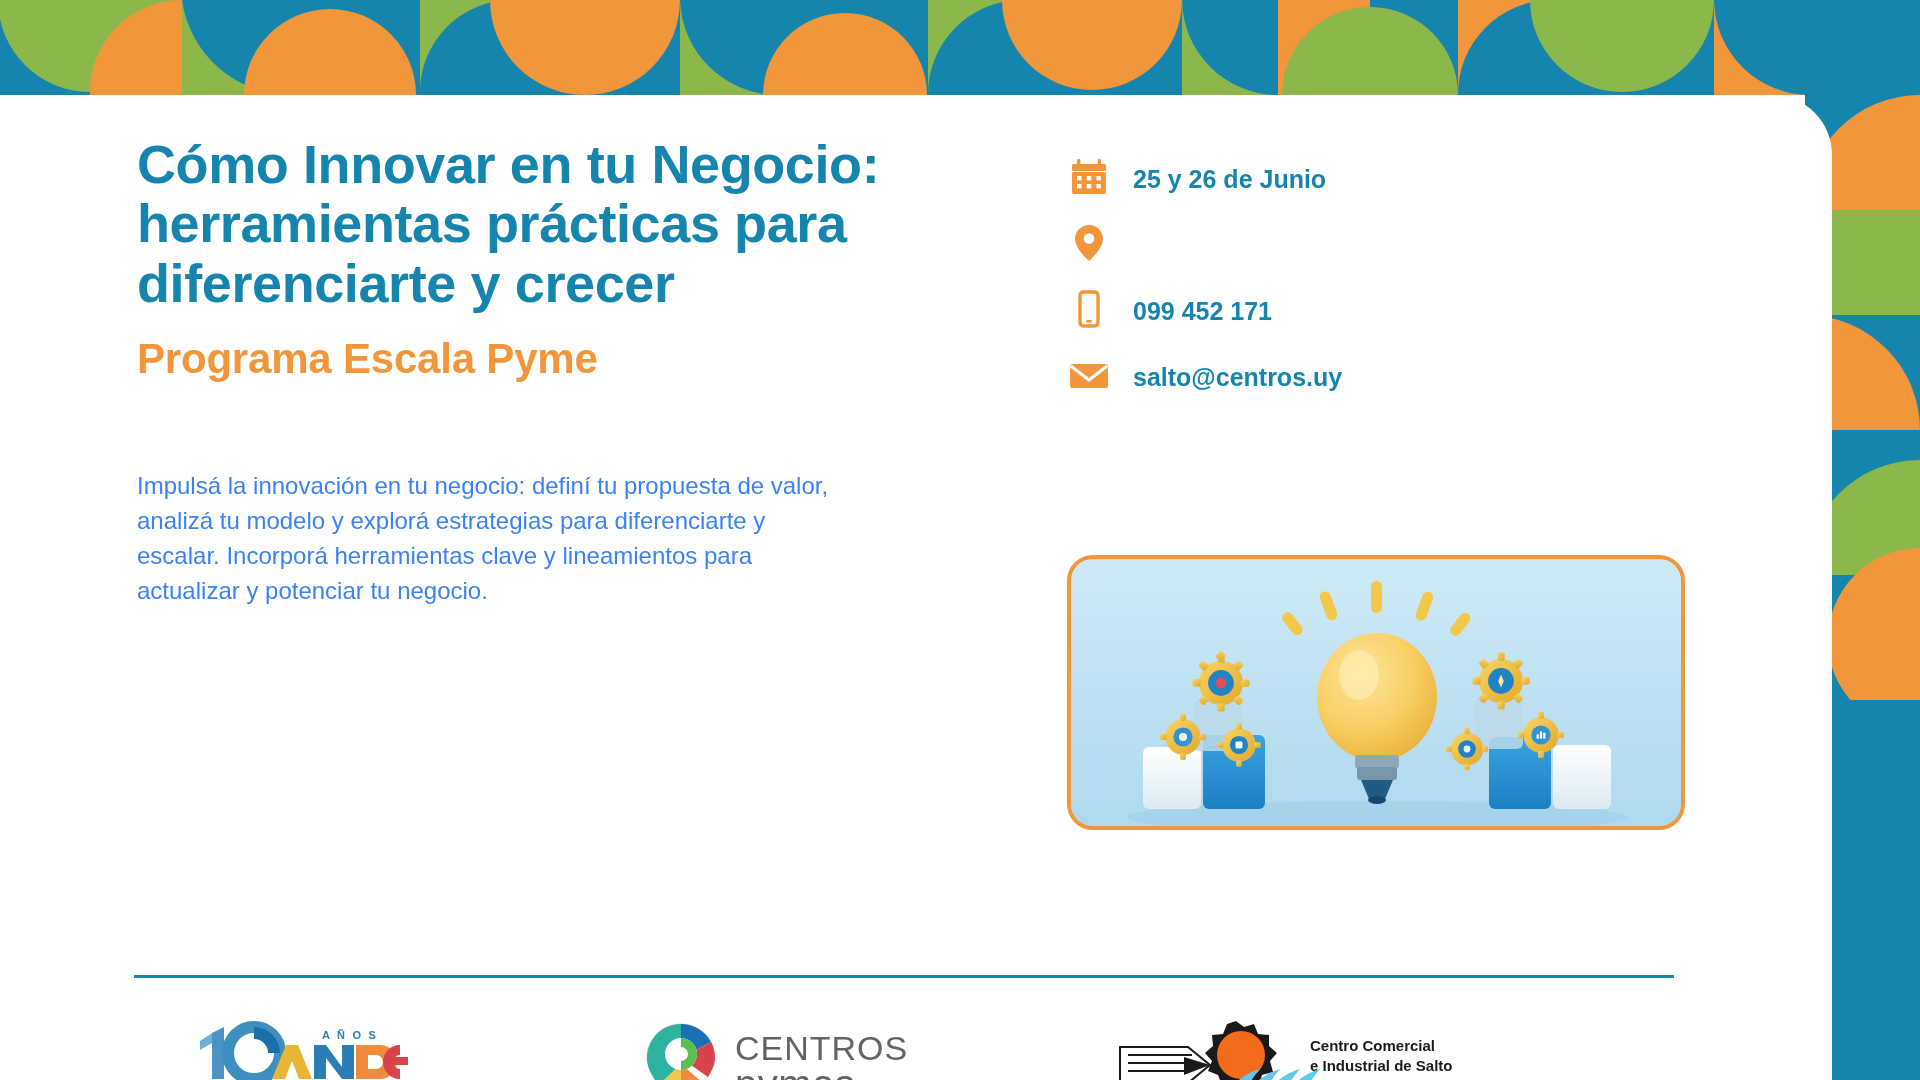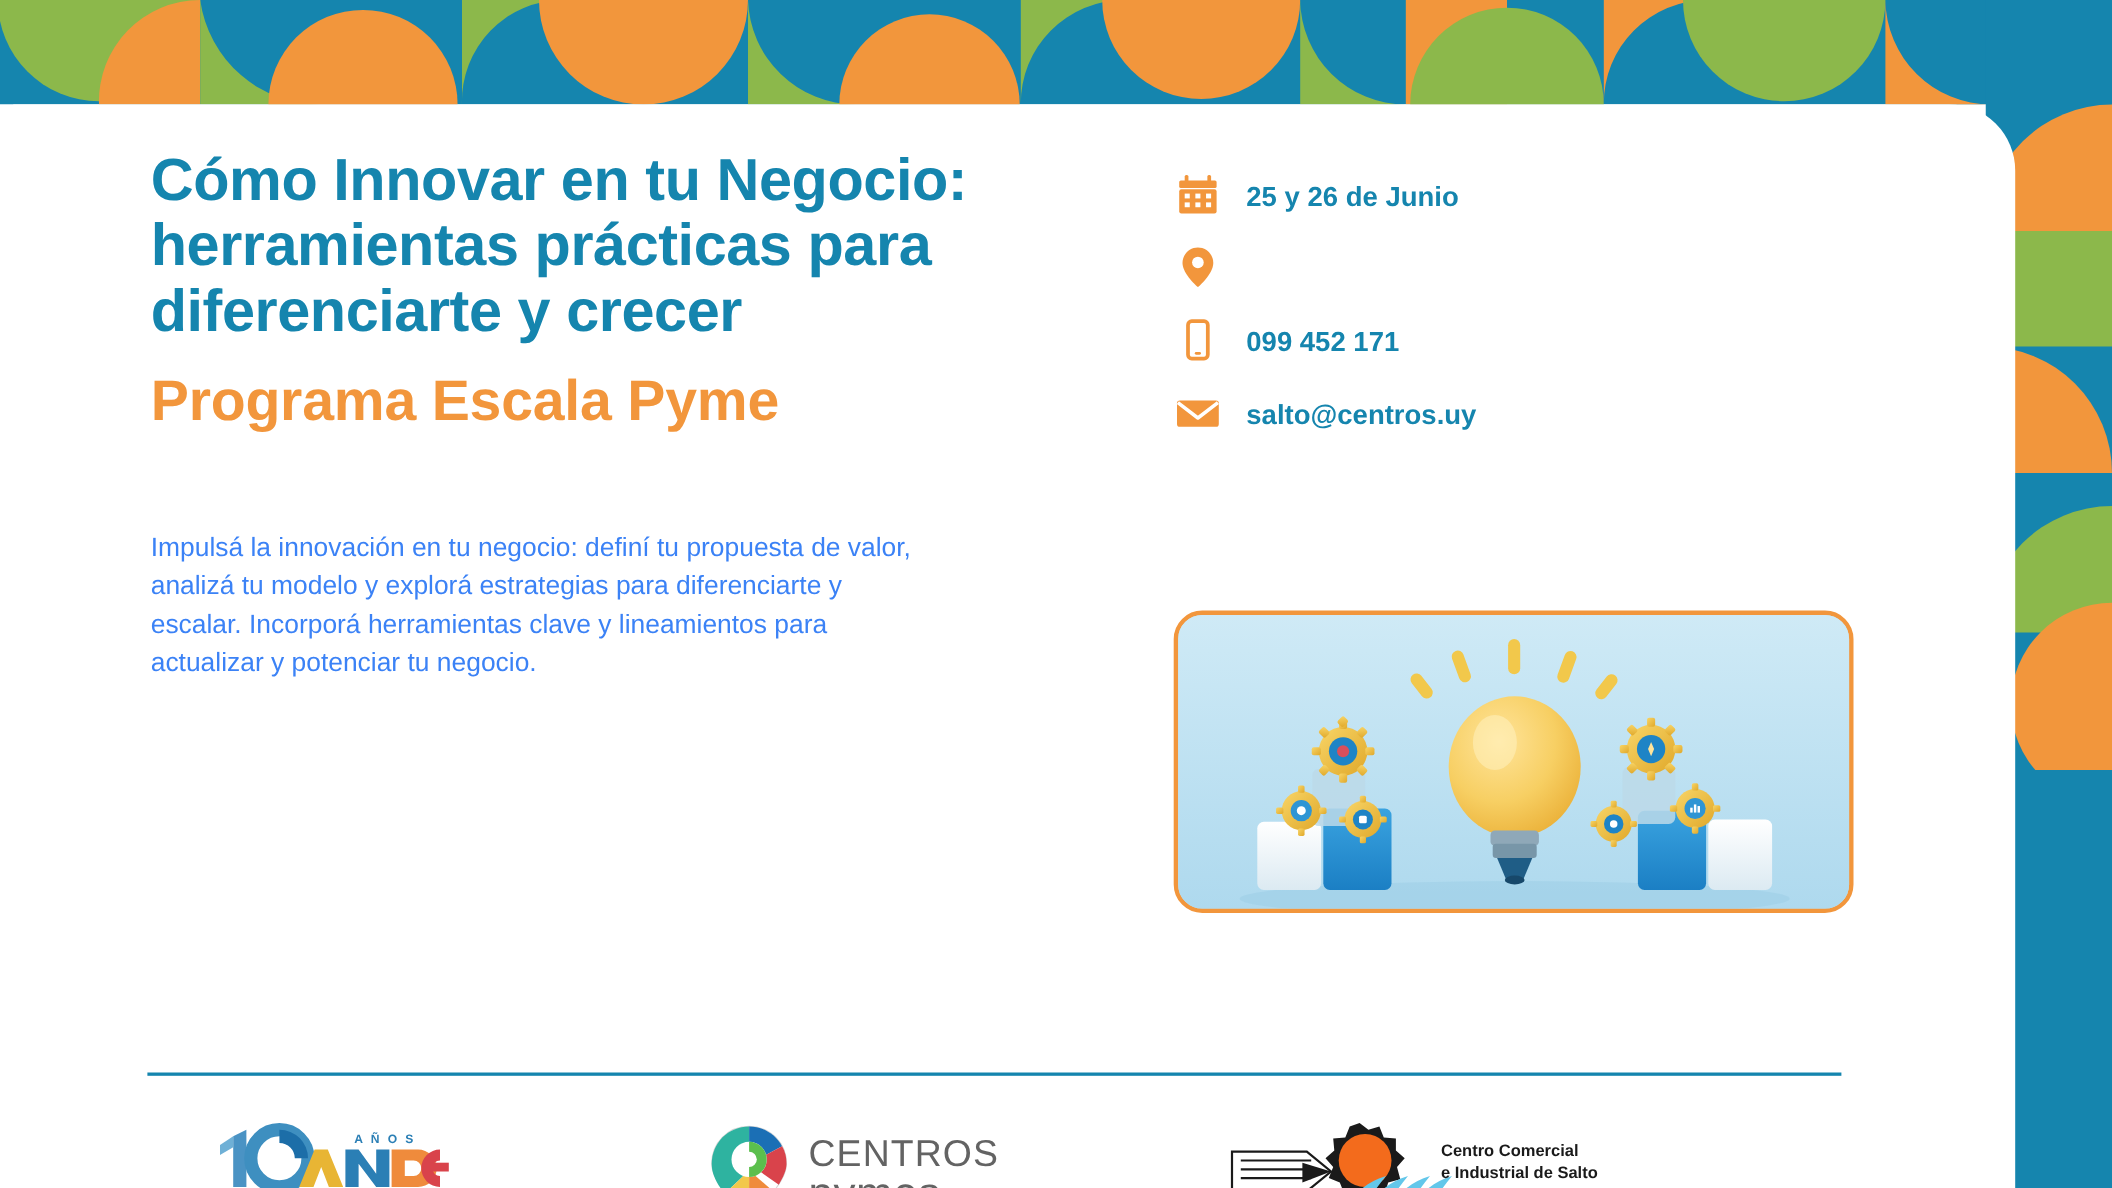--- a/index.html
+++ b/index.html
@@ -30,21 +30,21 @@
 
   .headline {
     font-size:54px;
     line-height:1.10;
     font-weight:bold;
     color:#1585ae;
     letter-spacing:-0.4px;
   }
   .subtitle {
     margin-top:22px;
-    font-size:52px;
+    font-size:42px;
     font-weight:bold;
     color:#f2963c;
     letter-spacing:-0.2px;
   }
   .body-copy {
     margin-top:86px;
     font-size:24px;
     line-height:1.45;
     color:#3b82f6;
     width:700px;

